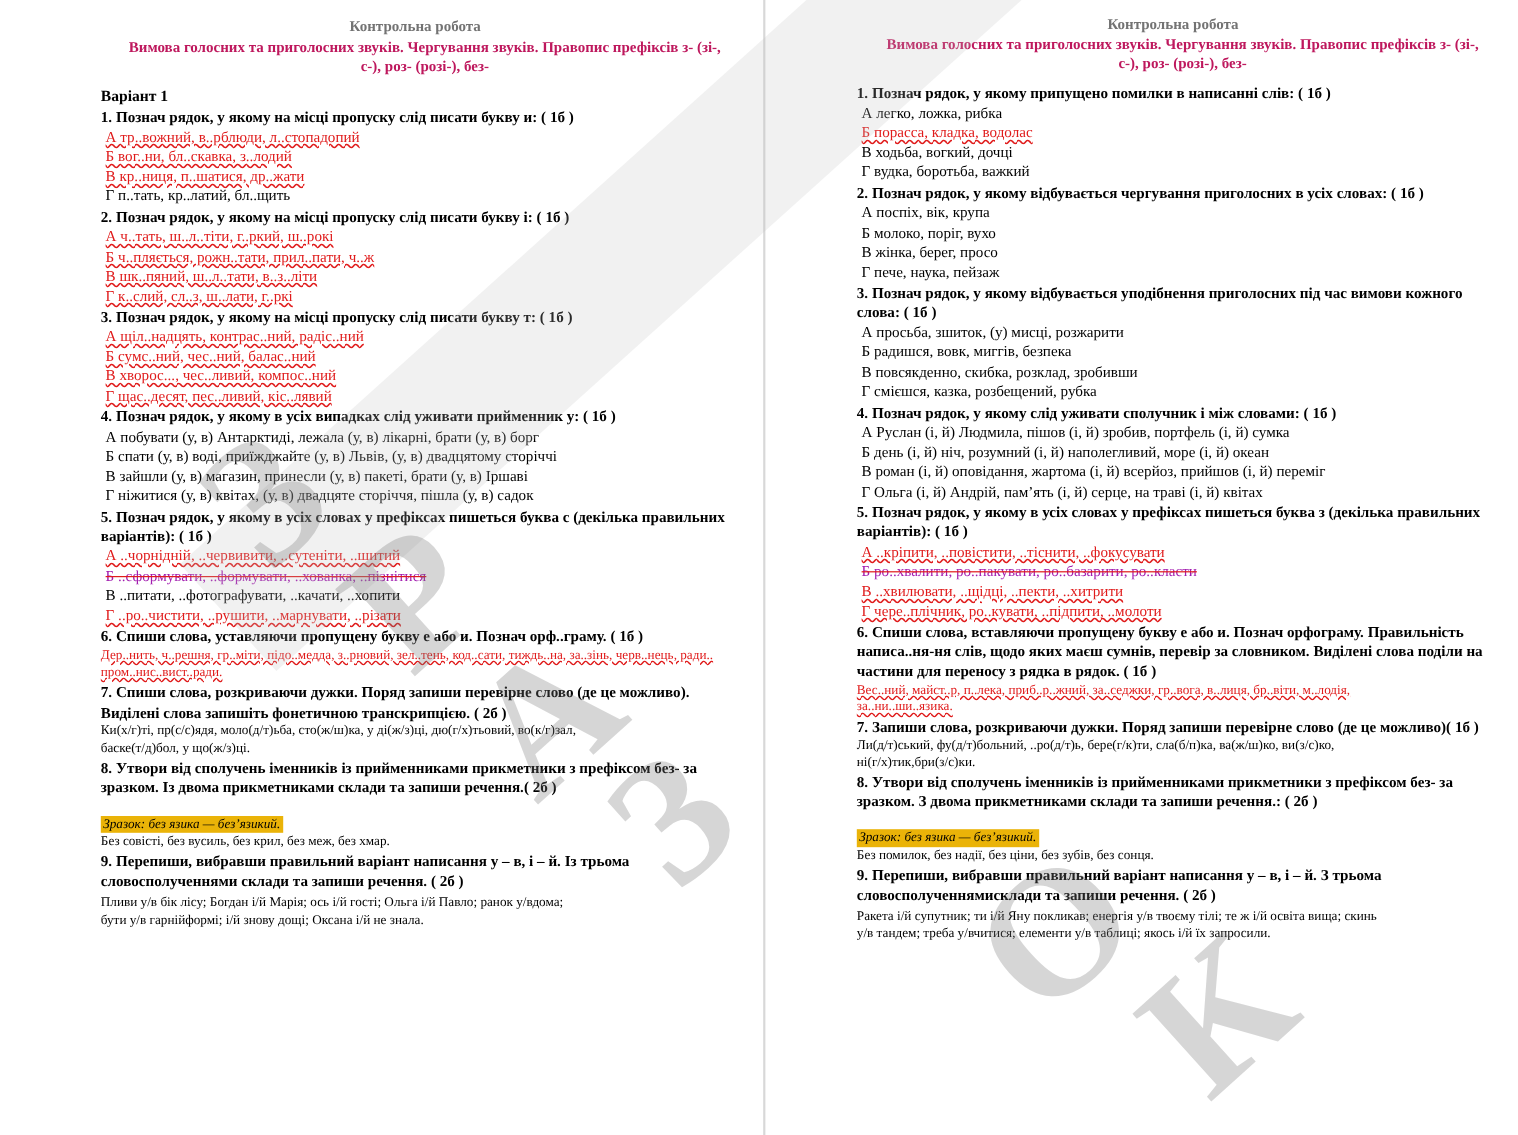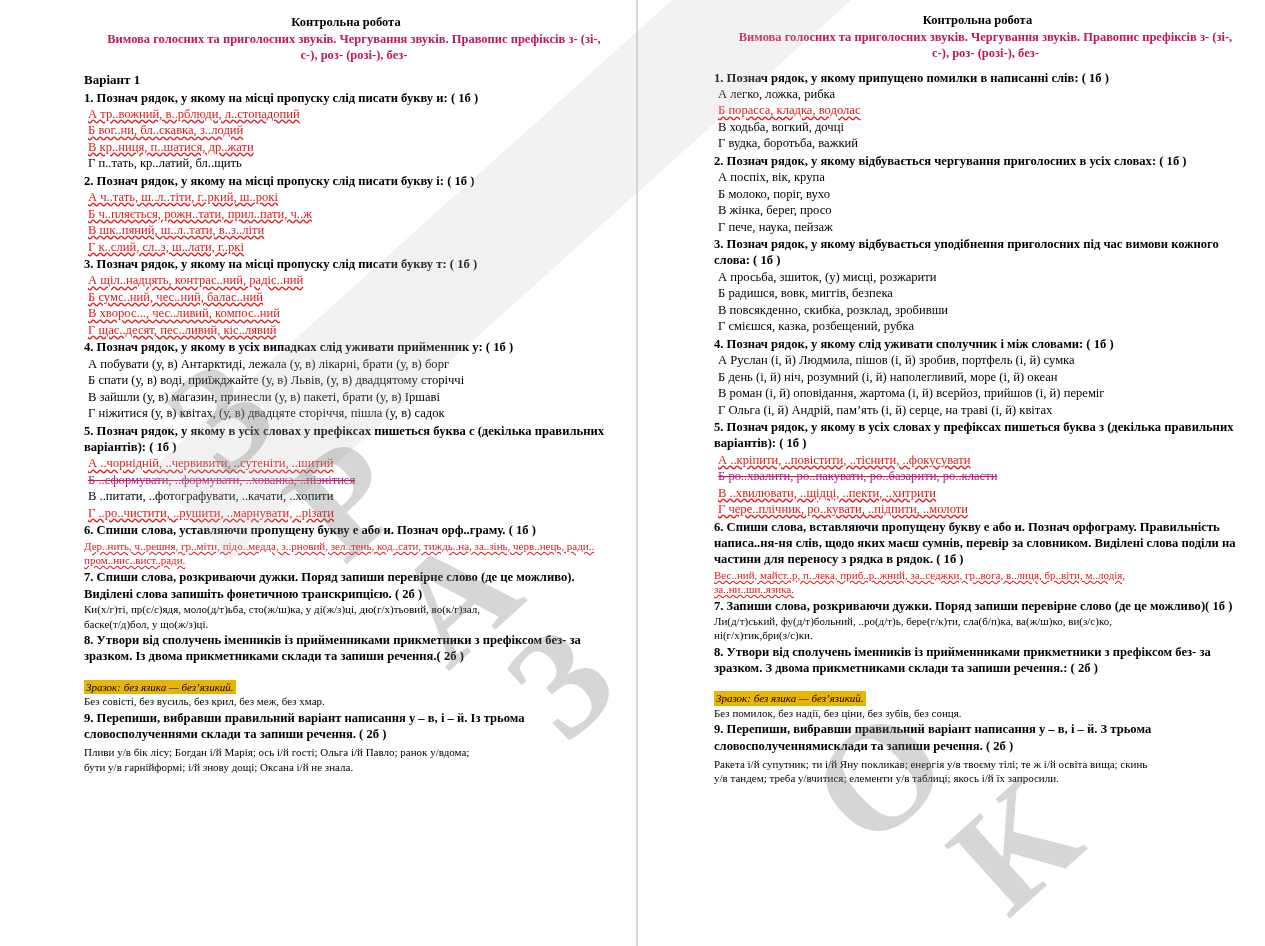--- a/index.html
+++ b/index.html
@@ -29,21 +29,21 @@
   }
   #page-right {
     left: 638px;
     width: 627px;
     height: 946px;
   }
   .inner-left { padding: 14px 28px 0 84px; }
   .inner-right { padding: 12px 24px 0 76px; }
 
   .doc-title {
-    color: #000000;
+    color: #737373;
     font-weight: bold;
     text-align: center;
     font-size: 12.5px;
     line-height: 1.28;
     margin: 0 0 1px 0;
   }
   .doc-subtitle {
     color: #be185d;
     font-weight: bold;
     text-align: center;

